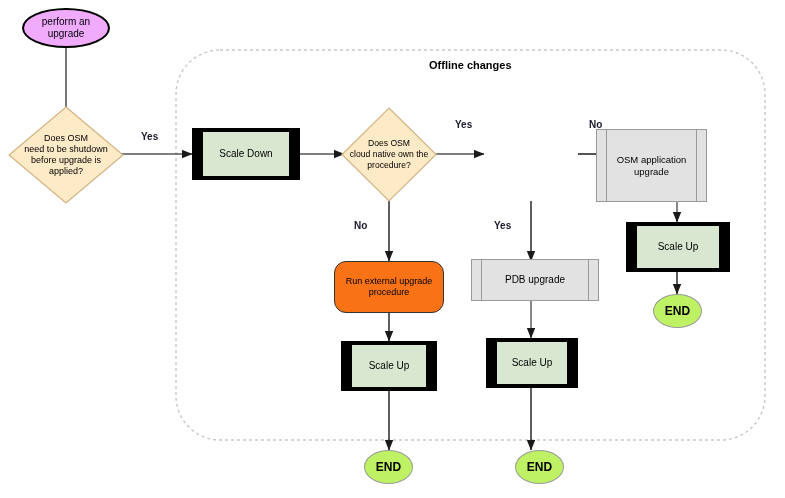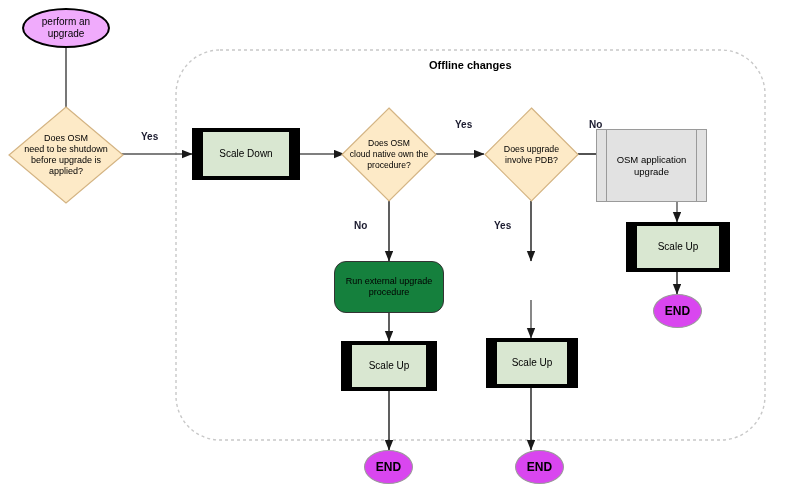--- a/index.html
+++ b/index.html
@@ -49,21 +49,21 @@
   .terminator {
     border: 2px solid #000000;
     border-radius: 50%;
     background: #f0abfc;
   }
 
   
   .endnode {
     border: 1.6px solid #9a9a9a;
     border-radius: 50%;
-    background: #d946ef;
+    background: #bef264;
     text-decoration: underline;
   }
   .endnode .node-label {
     font-size: 12px;
     font-weight: bold;
   }
 
   
   .decision-wrap {
     position: absolute;
@@ -110,21 +110,21 @@
     border-left: 1px solid #9a9a9a;
   }
   .proc-grey .bar-l { left: 9px; }
   .proc-grey .bar-r { right: 9px; }
   .proc-grey .node-label {
     font-size: 10px;
   }
 
   
   .proc-round {
-    background: #15803d;
+    background: #f97316;
     border: 1px solid #333333;
     border-radius: 12px;
   }
   .proc-round .node-label {
     font-size: 9.5px;
   }
 
   
   .region-title {
     position: absolute;
@@ -211,44 +211,42 @@
 
   <div class="decision-wrap" style="left:341px; top:107px; width:96px; height:95px;">
     <svg class="decision-shape" viewBox="0 0 96 95" xmlns="http://www.w3.org/2000/svg">
       <polygon points="48,1 95,47.5 48,94 1,47.5" fill="#fdeac7" stroke="#d4b483" stroke-width="1.2"></polygon>
     </svg>
     <div class="node-label" style="font-size:8.6px; padding:0 1px;">Does  OSM
 cloud native own the
 procedure?</div>
   </div>
 
-  <div class="decision-wrap" style="left:484px; top:107px; width:95px; height:95px;">
-    <svg class="decision-shape" viewBox="0 0 95 95" xmlns="http://www.w3.org/2000/svg">
-      <polygon points="47.5,1 94,47.5 47.5,94 1,47.5" fill="#fdeac7" stroke="#d4b483" stroke-width="1.2"></polygon>
-    </svg>
-    <div class="node-label" style="font-size:8.8px; padding:0 2px;">Does  upgrade
-involve PDB?</div>
-  </div>
 
   <div class="node proc-grey" style="left:596px; top:129px; width:111px; height:73px;">
     <div class="bar-l"></div>
     <div class="bar-r"></div>
     <div class="node-label" style="font-size:9.5px;">OSM application
 upgrade</div>
   </div>
 
   <div class="node proc-green" style="left:626px; top:222px; width:104px; height:50px;">
     <div class="inner"></div>
     <div class="node-label">Scale Up</div>
   </div>
 
   <div class="node endnode" style="left:653px; top:294px; width:49px; height:34px;">
     <div class="node-label">END</div>
   </div>
 
+  <div class="node proc-grey" style="left:471px; top:259px; width:128px; height:42px;">
+    <div class="bar-l"></div>
+    <div class="bar-r"></div>
+    <div class="node-label">PDB upgrade</div>
+  </div>
 
   <div class="node proc-green" style="left:486px; top:338px; width:92px; height:50px;">
     <div class="inner"></div>
     <div class="node-label">Scale Up</div>
   </div>
 
   <div class="node endnode" style="left:515px; top:450px; width:49px; height:34px;">
     <div class="node-label">END</div>
   </div>
 

